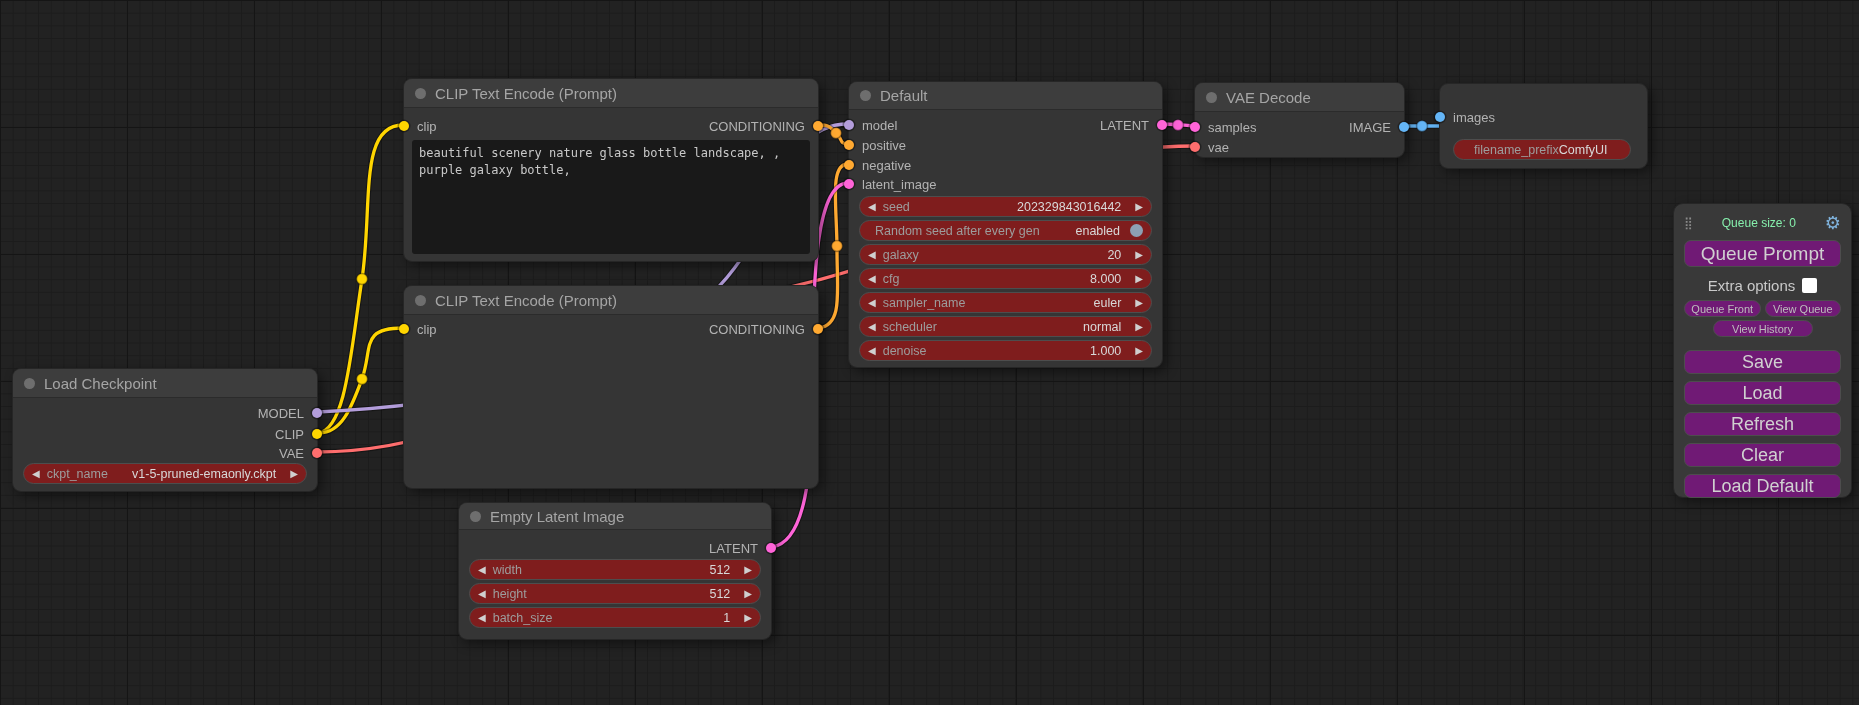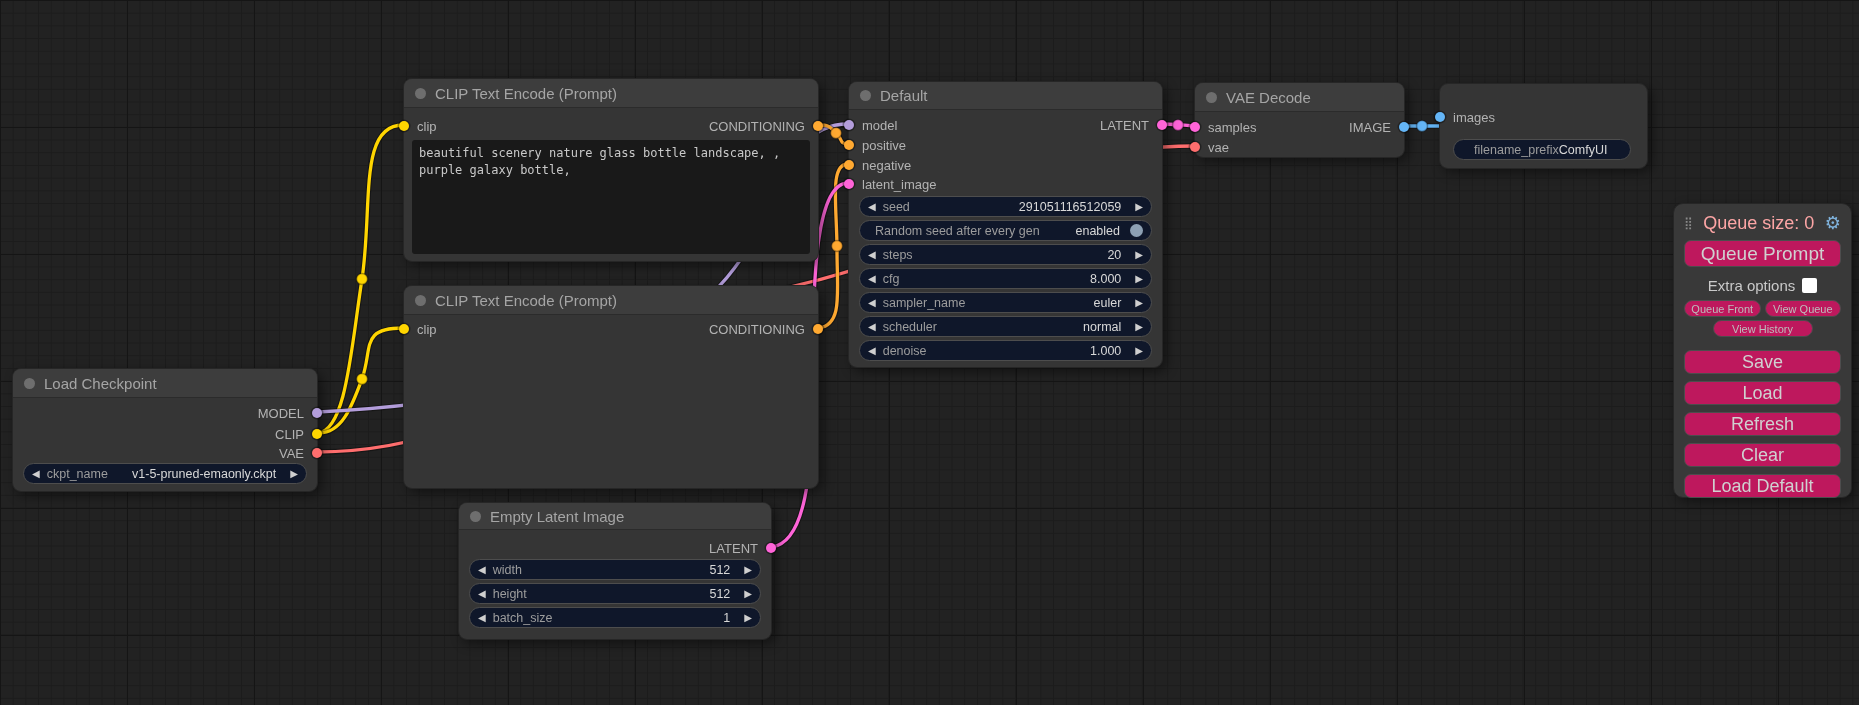--- a/index.html
+++ b/index.html
@@ -44,21 +44,21 @@
   }
   .row .inlabel{margin-right:auto;}
   .row .outlabel{margin-left:auto;}
   .port{
     position:absolute;top:5px;width:10px;height:10px;border-radius:50%;
     box-shadow:0 0 0 1.5px rgba(0,0,0,.35);background:#888;
   }
   .port.in{left:-5px;} .port.out{right:-5px;}
   .widget{
     position:absolute;left:10px;right:10px;height:21px;
-    background:#0f172a;border:1px solid #4d4d4d;border-radius:11px;
+    background:#7f1d1d;border:1px solid #4d4d4d;border-radius:11px;
     display:flex;align-items:center;padding:0 8px;
     font-size:12.5px;color:#9d9d9d;box-sizing:border-box;white-space:nowrap;
   }
   .warr{color:#cfcfcf;font-size:10px;flex:none;line-height:1;cursor:pointer;}
   .wlabel{margin-left:7px;}
   .wvalue{margin-left:auto;margin-right:14px;color:#d8d8d8;}
   .wvalue.tight{margin-right:4px;}
   .toggle{width:13px;height:13px;border-radius:50%;background:#8da0b3;flex:none;margin-left:6px;}
   .txt{
     position:absolute;left:8px;right:8px;display:block;width:auto;
@@ -69,24 +69,24 @@
   }
 
   #queue-panel{
     position:absolute;left:1673px;top:203px;width:179px;height:295px;
     background:#393939;border:1px solid #262626;border-radius:10px;
     box-shadow:4px 4px 12px rgba(0,0,0,.45);z-index:3;
     box-sizing:border-box;padding:8px 10px;color:#c9c9c9;
   }
   .qheader{display:flex;align-items:center;height:22px;}
   .qhandle{color:#8a8a8a;font-size:12px;cursor:grab;}
-  .qtitle{flex:1;text-align:center;font-size:18px;color:#fca5a5;white-space:nowrap;}
+  .qtitle{flex:1;text-align:center;font-size:12px;color:#86efac;white-space:nowrap;}
   .qgear{color:#7fb2dc;font-size:18px;cursor:pointer;line-height:1;}
   .btn{
-    display:block;width:100%;background:#be185d;border:1px solid #4d4d4d;
+    display:block;width:100%;background:#701a75;border:1px solid #4d4d4d;
     color:#d0d0d0;border-radius:7px;cursor:pointer;
     font-family:"Liberation Sans",sans-serif;
   }
   #queue-prompt-btn{margin-top:6px;height:27px;font-size:19px;}
   .extra-row{margin-top:10px;display:flex;justify-content:center;align-items:center;gap:7px;font-size:15px;height:16px;}
   .qcheckbox{width:15px;height:15px;background:#ffffff;border-radius:2px;flex:none;cursor:pointer;}
   .small-row{margin-top:7px;display:flex;gap:4px;}
   .btn.small{height:17px;font-size:11px;border-radius:9px;color:#bdbdbd;padding:0;}
   #view-history-btn{margin:3px auto 0;width:100px;}
   .btn.big{margin-top:7px;height:24px;font-size:18px;}
@@ -237,31 +237,31 @@
       <span class="port in" style="background: rgb(255, 169, 49);"></span>
       <span class="inlabel">negative</span>
     </div>
     <div class="row" style="top:92px">
       <span class="port in" style="background: rgb(255, 100, 216);"></span>
       <span class="inlabel">latent_image</span>
     </div>
     <div class="widget" style="top:114px">
       <span class="warr">◀</span>
       <span class="wlabel">seed</span>
-      <span class="wvalue">291051116512059</span>
+      <span class="wvalue">202329843016442</span>
       <span class="warr">▶</span>
     </div>
     <div class="widget" style="top:138px">
       <span class="wlabel">Random seed after every gen</span>
       <span class="wvalue tight">enabled</span>
       <span class="toggle"></span>
     </div>
     <div class="widget" style="top:162px">
       <span class="warr">◀</span>
-      <span class="wlabel">steps</span>
+      <span class="wlabel">galaxy</span>
       <span class="wvalue">20</span>
       <span class="warr">▶</span>
     </div>
     <div class="widget" style="top:186px">
       <span class="warr">◀</span>
       <span class="wlabel">cfg</span>
       <span class="wvalue">8.000</span>
       <span class="warr">▶</span>
     </div>
     <div class="widget" style="top:210px">

